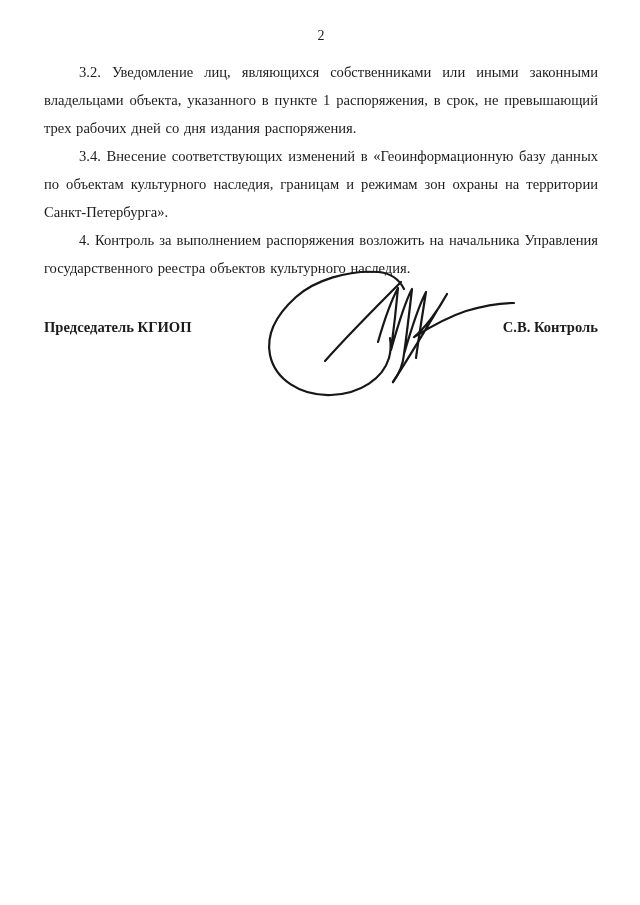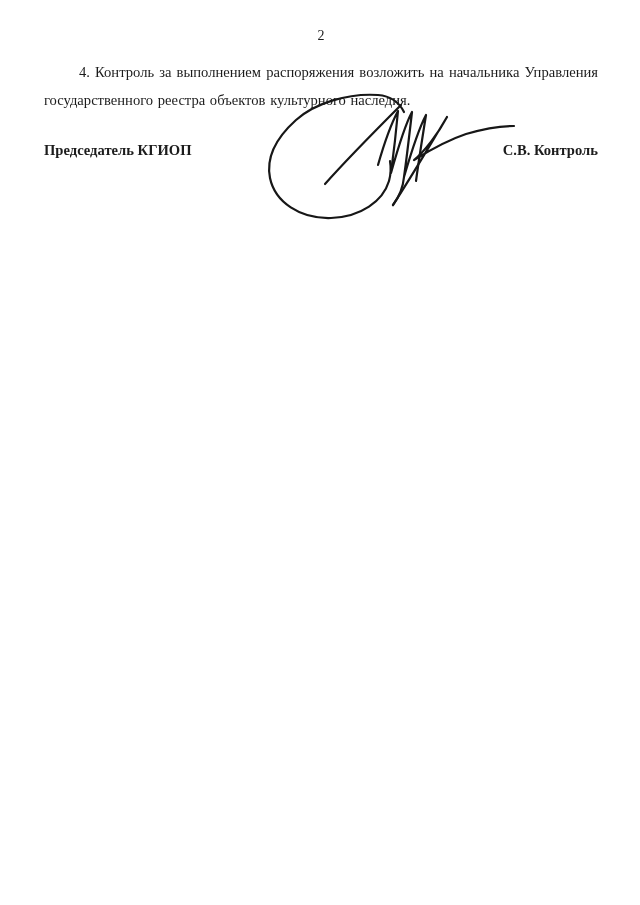--- a/index.html
+++ b/index.html
@@ -27,21 +27,21 @@
   .body-text p {
     margin: 0;
     font-size: 14.6px;
     line-height: 28px;
     text-align: justify;
     text-indent: 35px;
     word-spacing: 1px;
   }
   .signature-block {
     position: relative;
-    margin-top: 26px;
+    margin-top: 35px;
     height: 160px;
   }
   .signature-row {
     display: flex;
     justify-content: space-between;
     align-items: flex-start;
     font-size: 14.6px;
     font-weight: bold;
     line-height: 20px;
   }
@@ -55,20 +55,22 @@
   }
 </style>
 </head>
 <body>
 
 <div class="page">
 
   <div class="page-number">2</div>
 
   <div class="body-text">
+    <p>3.2. Уведомление лиц, являющихся собственниками или иными законными владельцами объекта, указанного в пункте 1 распоряжения, в срок, не превышающий трех рабочих дней со дня издания распоряжения.</p>
+    <p>3.4. Внесение соответствующих изменений в «Геоинформационную базу данных  по объектам культурного наследия, границам и режимам зон охраны на территории Санкт-Петербурга».</p>
     <p>4. Контроль за выполнением распоряжения возложить на начальника Управления государственного реестра объектов культурного наследия.</p>
   </div>
 
   <div class="signature-block">
     <div class="signature-row">
       <span>Председатель КГИОП</span>
       <span>С.В. Контроль</span>
     </div>
 
     <svg class="signature-svg" viewBox="254 274 264 146" xmlns="http://www.w3.org/2000/svg">

